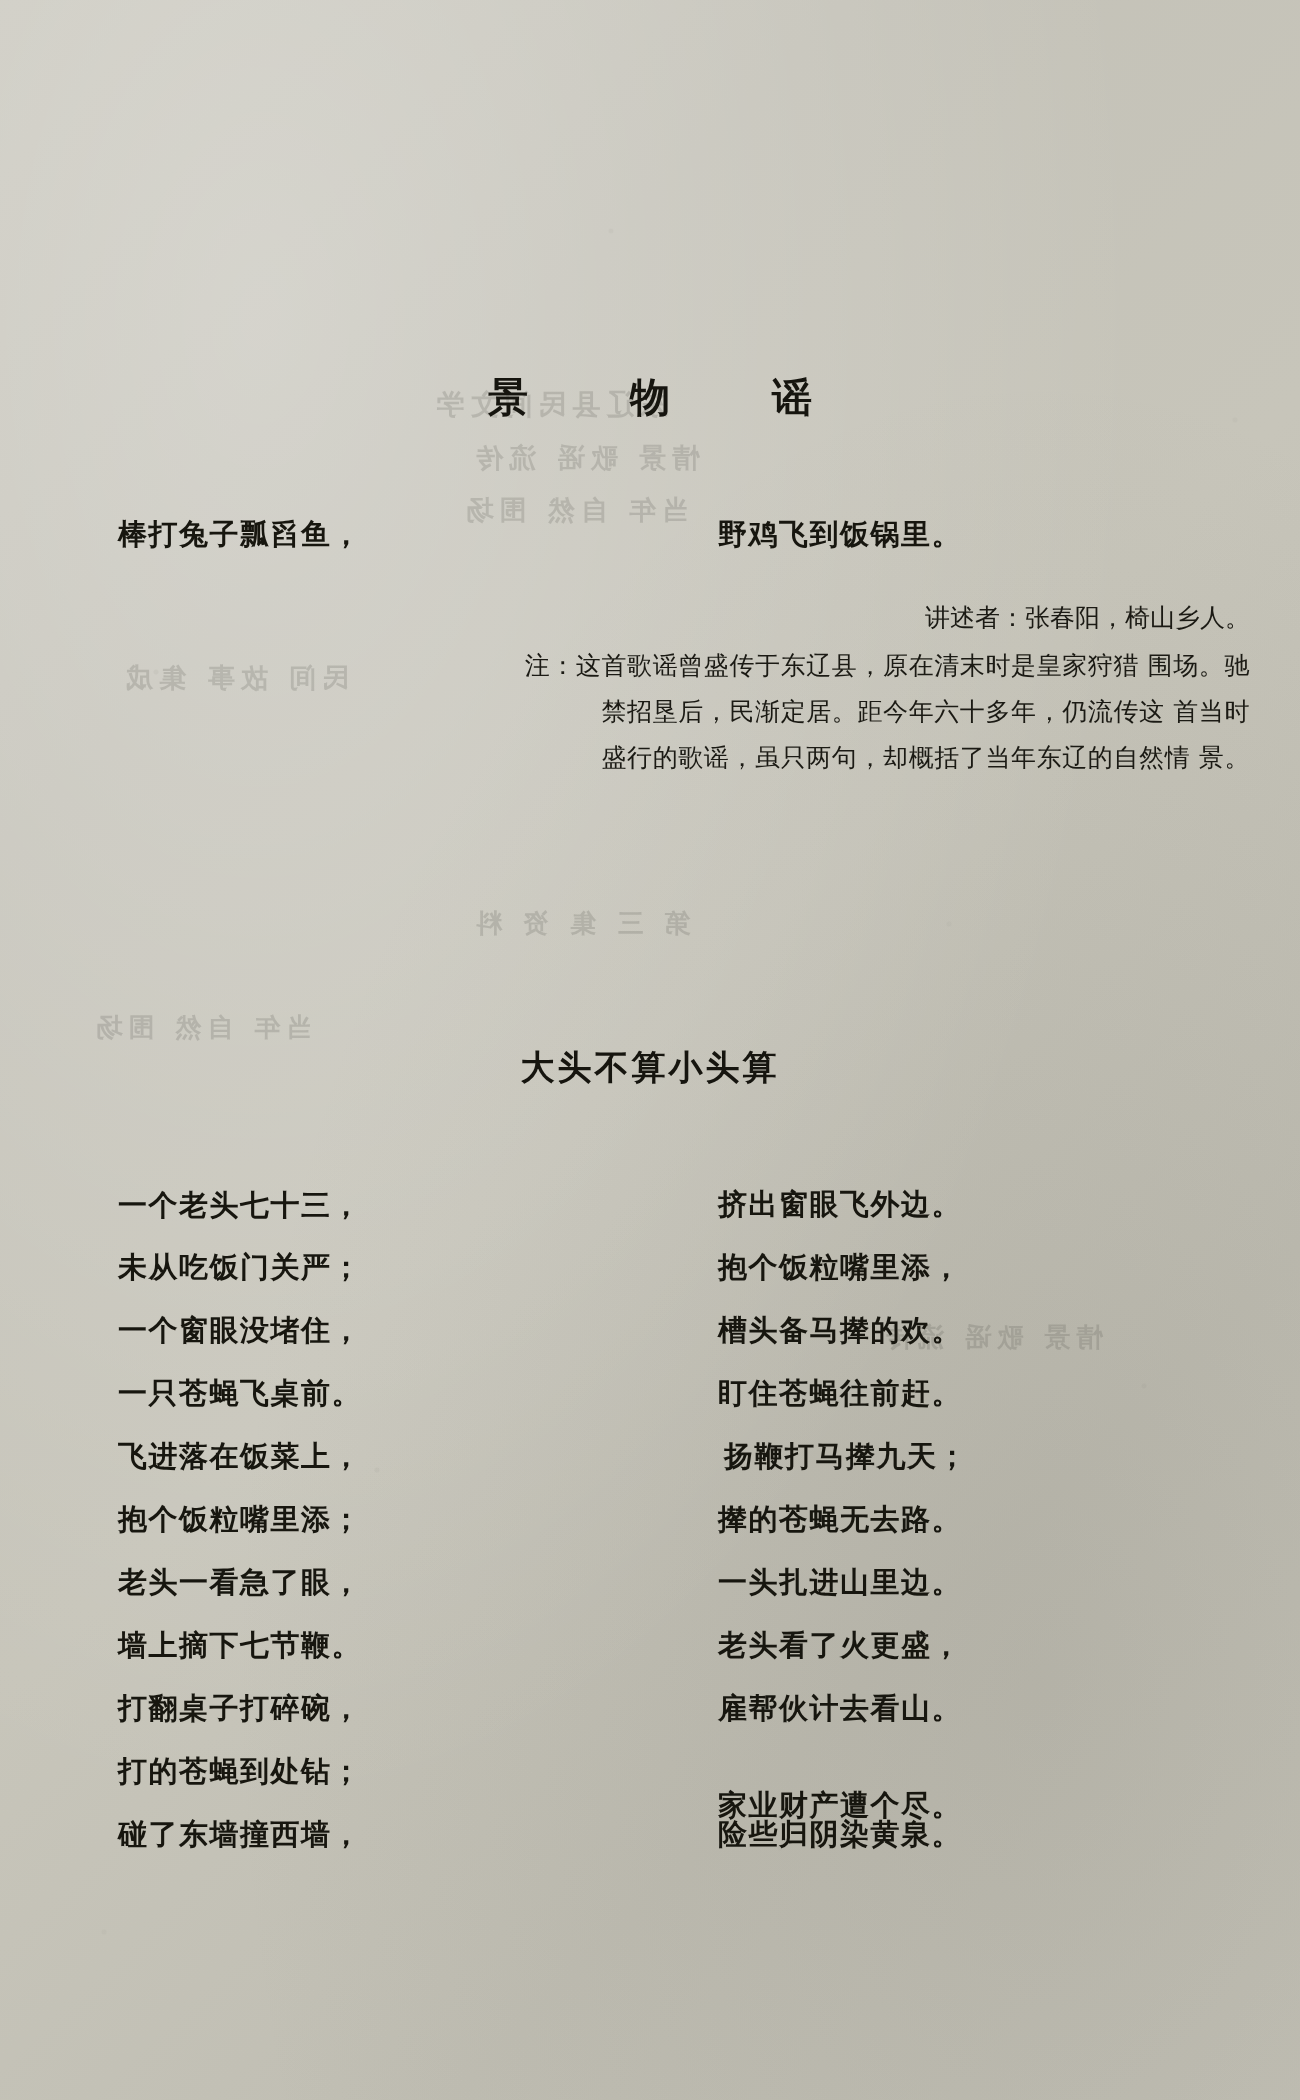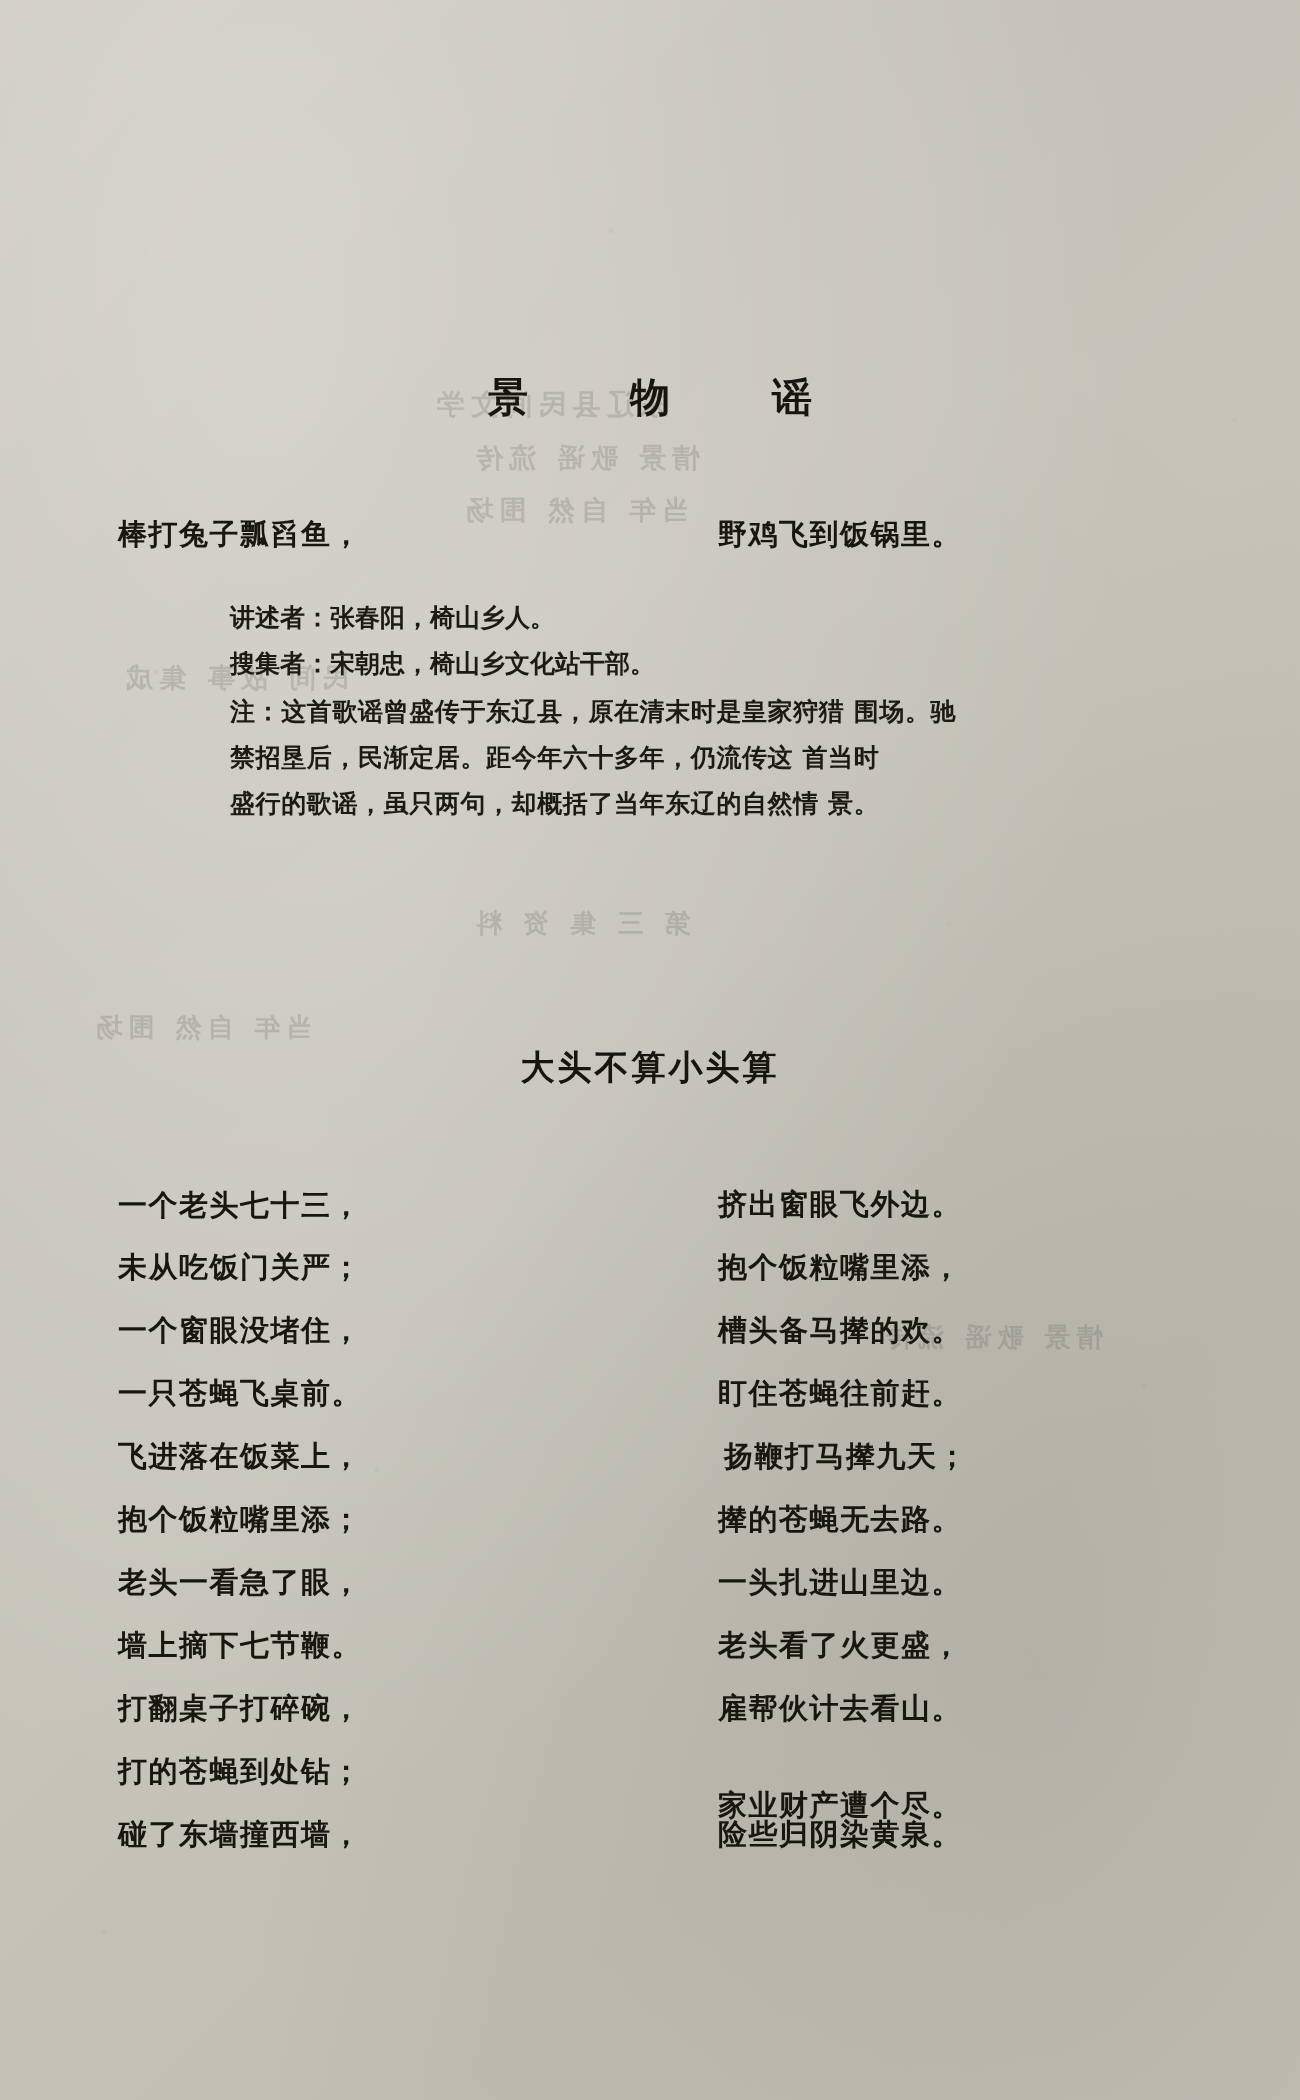--- a/index.html
+++ b/index.html
@@ -78,22 +78,23 @@
     white-space: nowrap;
     color: #17160f;
   }
 
   .note-block {
     position: absolute;
     left: 230px;
     width: 1020px;
     font-size: 25px;
     line-height: 46px;
-    font-weight: 700;
+    font-weight: 400;
     color: #1b1a14;
+    text-align: right;
   }
   .note-line { white-space: nowrap; }
   .note-hang {
     text-indent: -46px;
     padding-left: 46px;
     white-space: normal;
     letter-spacing: 0.6px;
   }
 
   .col-left { left: 118px; }
@@ -126,21 +127,20 @@
   <div class="bleed" style="left:880px; top:1320px; font-size:26px;">情景 歌谣 流传</div>
   <div class="bleed" style="left:90px; top:1010px; font-size:26px;">当年 自然 围场</div>
 
   <div class="title-main" style="top:370px;">景 物 谣</div>
 
   <div class="verse-line col-left" style="top:515px;">棒打兔子瓢舀鱼，</div>
   <div class="verse-line col-right" style="top:515px;">野鸡飞到饭锅里。</div>
 
   <div class="note-block" style="top:595px;">
     <div class="note-line">讲述者：张春阳，椅山乡人。</div>
-    <div class="note-line">搜集者：宋朝忠，椅山乡文化站干部。</div>
     <div class="note-hang" style="margin-top:2px;">注：这首歌谣曾盛传于东辽县，原在清末时是皇家狩猎 围场。驰</div>
     <div class="note-hang">禁招垦后，民渐定居。距今年六十多年，仍流传这 首当时</div>
     <div class="note-hang">盛行的歌谣，虽只两句，却概括了当年东辽的自然情 景。</div>
   </div>
 
   <div class="title-song" style="top:1045px;">大头不算小头算</div>
 
   <div class="verse-line col-left" style="top:1186px;">一个老头七十三，</div>
   <div class="verse-line col-left" style="top:1248px;">未从吃饭门关严；</div>
   <div class="verse-line col-left" style="top:1311px;">一个窗眼没堵住，</div>

